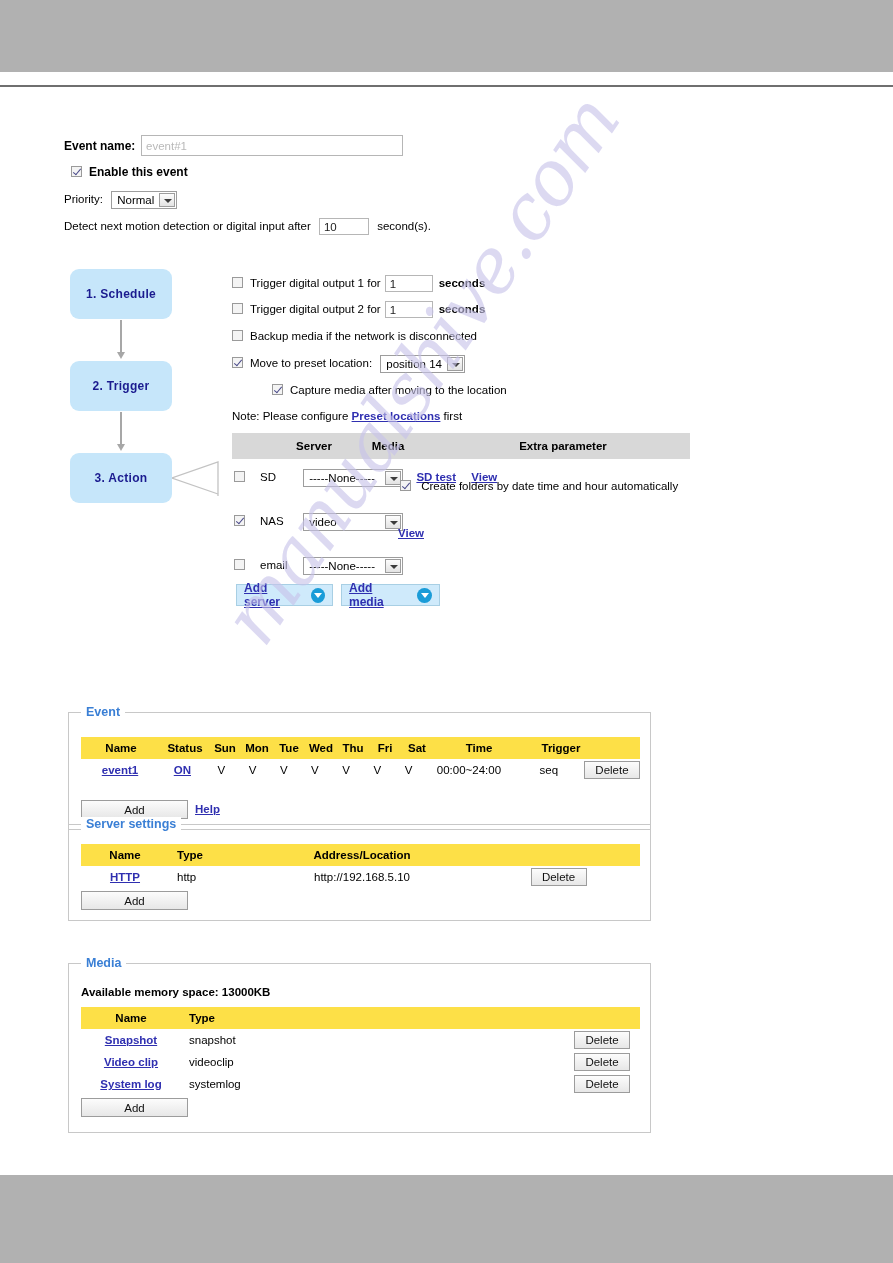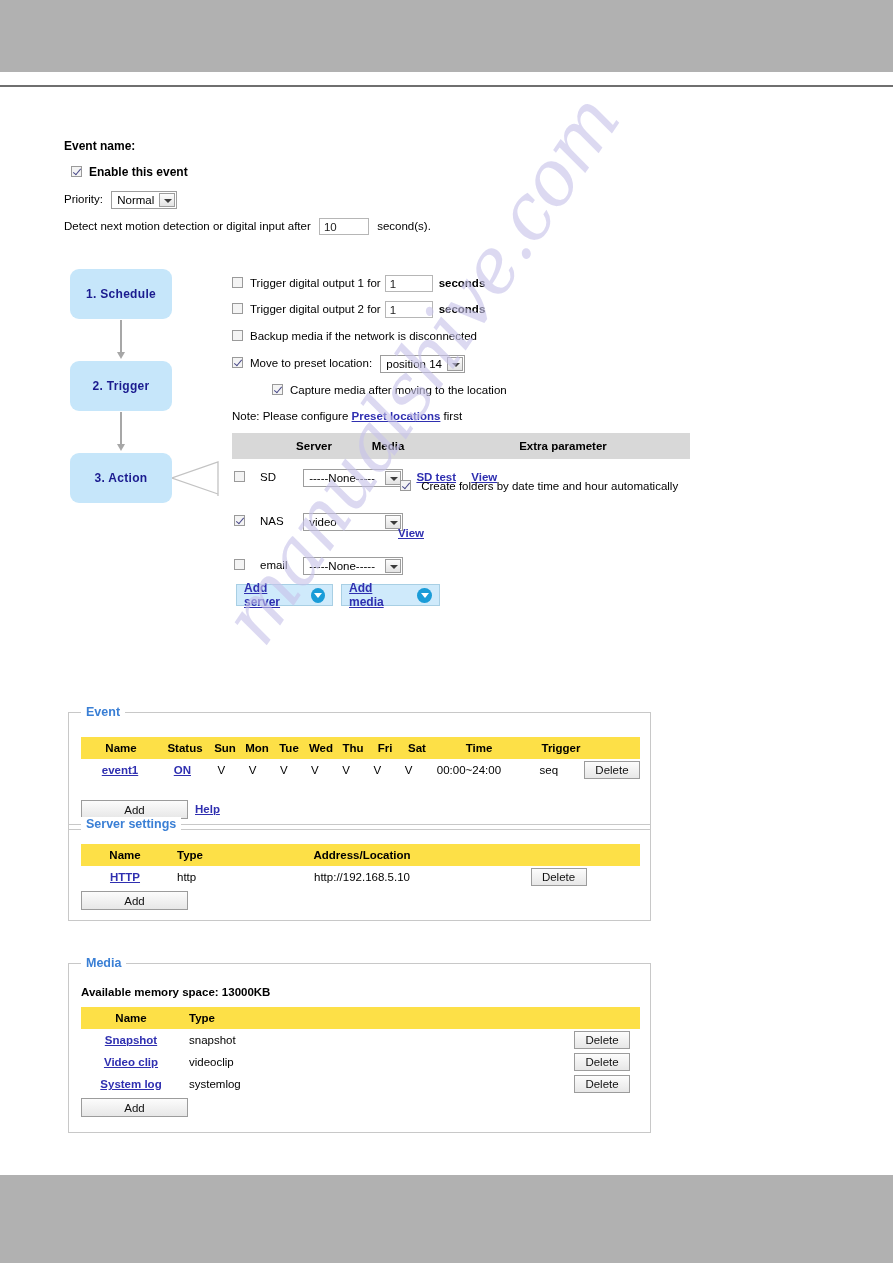--- a/index.html
+++ b/index.html
@@ -320,20 +320,21 @@
 </head>
 <body>
 
 <div class="header-bar"></div>
 <div class="header-rule"></div>
 <div class="footer-bar"></div>
 
 <div class="content">
 
   <div class="ev-name-label">Event name:</div>
+  <div class="txtbox placeholder ev-name-input">event#1</div>
 
   <div class="enable-row">
     <span class="cb checked"></span><span class="lbl">Enable this event</span>
   </div>
 
   <div class="priority-row">
     <span class="lbl">Priority:</span>
     <span class="selbox" style="min-width:56px;margin-left:5px;">
       <span>Normal</span>
       <span class="arrow"></span>

